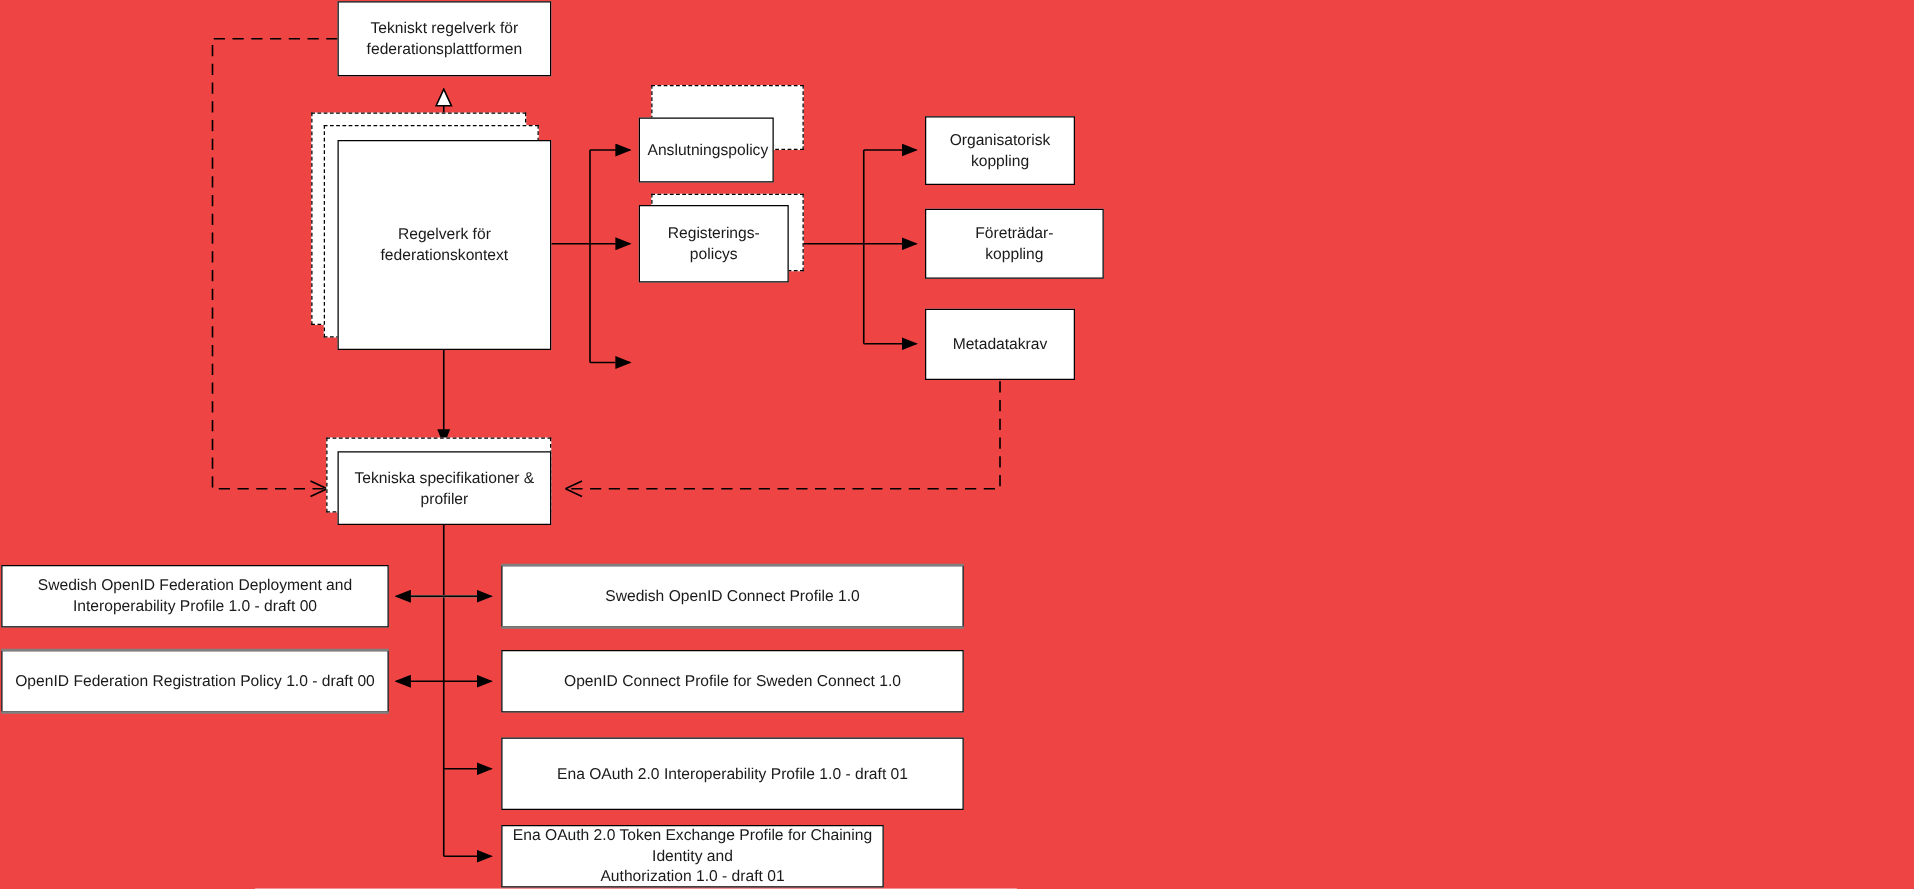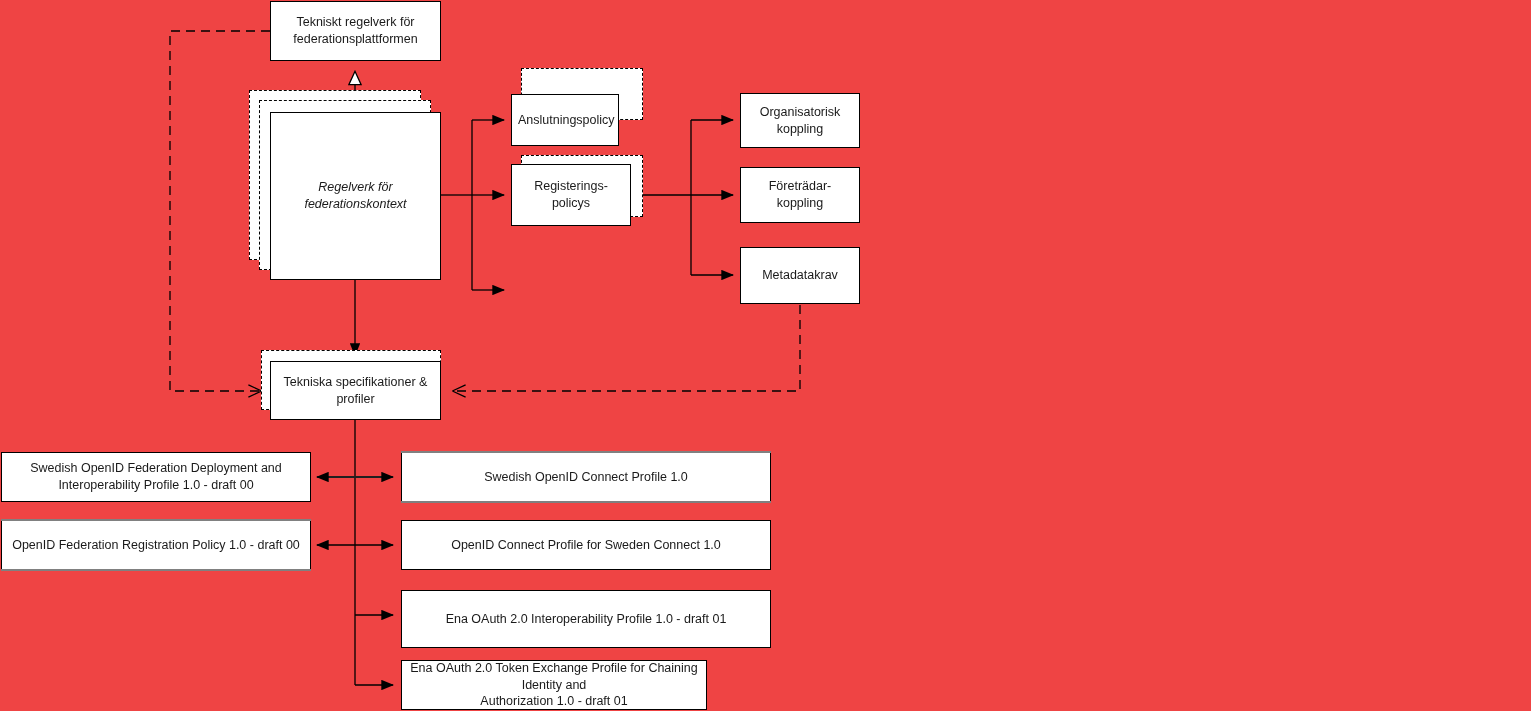--- a/index.html
+++ b/index.html
@@ -85,21 +85,21 @@
   <div class="ghost" style="left:521px;top:155px;width:122px;height:62px;"></div>
   <div class="ghost" style="left:261px;top:350px;width:180px;height:60px;"></div>
 
   <div class="node" style="left:270px;top:1px;width:171px;height:60px;">
     <span>
         <div>Tekniskt regelverk för</div>
         <div>federationsplattformen</div>
       </span>
   </div>
 
-  <div class="node" style="left:270px;top:112px;width:171px;height:168px;font-style:italic;">
+  <div class="node" style="left:270px;top:112px;width:171px;height:168px;">
     <span>
         <div>Regelverk för</div>
         <div>federationskontext</div>
       </span>
   </div>
 
   <div class="node" style="left:511px;top:94px;width:108px;height:52px;">
     <span>
         <div>Anslutningspolicy</div>
       </span>
@@ -113,21 +113,21 @@
   </div>
 
 
   <div class="node" style="left:740px;top:93px;width:120px;height:55px;">
     <span>
         <div>Organisatorisk</div>
         <div>koppling</div>
       </span>
   </div>
 
-  <div class="node" style="left:740px;top:167px;width:120px;height:56px;">
+  <div class="node" style="left:740px;top:167px;width:143px;height:56px;">
     <span>
         <div>Företrädar-</div>
         <div>koppling</div>
       </span>
   </div>
 
   <div class="node" style="left:740px;top:247px;width:120px;height:57px;justify-content:flex-end;">
     <span>
         <div>Metadatakrav</div>
       </span>

